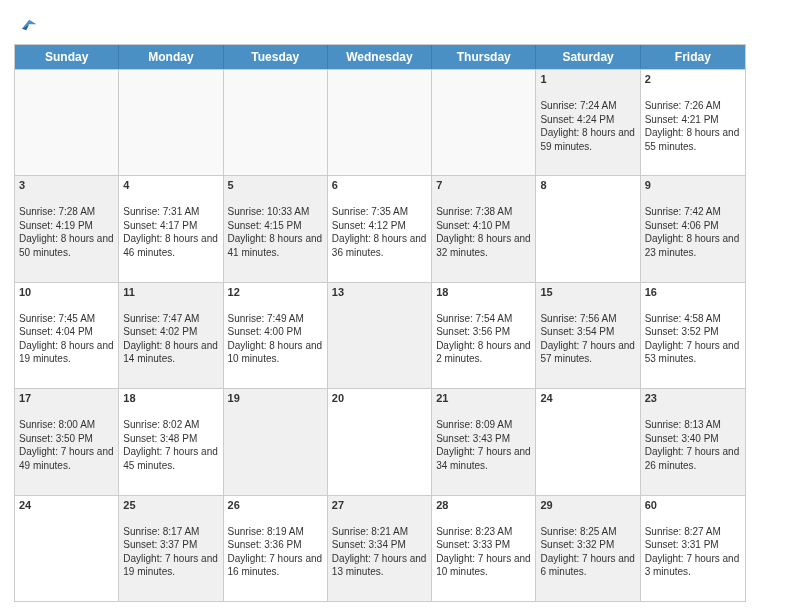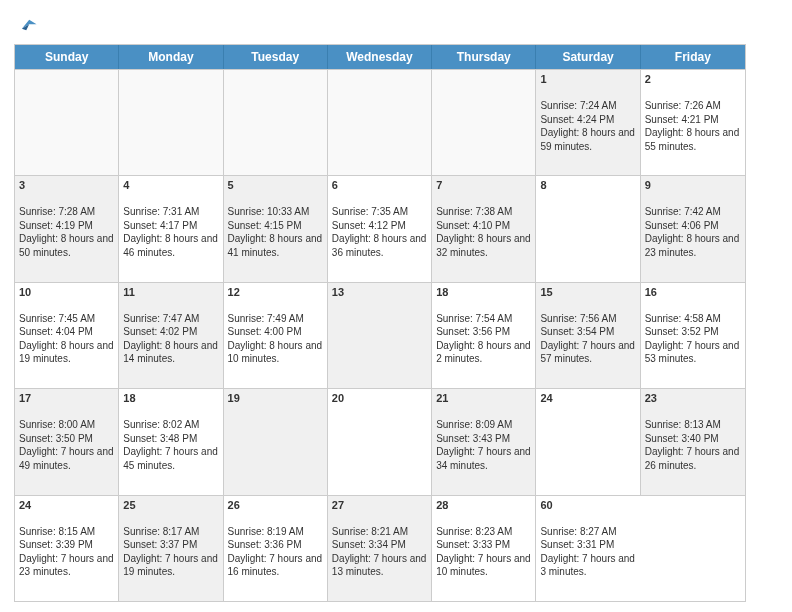--- a/index.html
+++ b/index.html
@@ -274,23 +274,20 @@
           <div class="cal-cell shaded">
             <span class="day-num">23</span>
             <div class="cell-info">Sunrise: 8:13 AM
 Sunset: 3:40 PM
 Daylight: 7 hours and 26 minutes.</div>
           </div>
         </div>
         <div class="cal-row">
           <div class="cal-cell">
             <span class="day-num">24</span>
-            <div class="cell-info">Sunrise: 8:15 AM
-Sunset: 3:39 PM
-Daylight: 7 hours and 23 minutes.</div>
           </div>
           <div class="cal-cell shaded">
             <span class="day-num">25</span>
             <div class="cell-info">Sunrise: 8:17 AM
 Sunset: 3:37 PM
 Daylight: 7 hours and 19 minutes.</div>
           </div>
           <div class="cal-cell">
             <span class="day-num">26</span>
             <div class="cell-info">Sunrise: 8:19 AM
@@ -301,20 +298,26 @@
             <span class="day-num">27</span>
             <div class="cell-info">Sunrise: 8:21 AM
 Sunset: 3:34 PM
 Daylight: 7 hours and 13 minutes.</div>
           </div>
           <div class="cal-cell">
             <span class="day-num">28</span>
             <div class="cell-info">Sunrise: 8:23 AM
 Sunset: 3:33 PM
 Daylight: 7 hours and 10 minutes.</div>
+          </div>
+          <div class="cal-cell shaded">
+            <span class="day-num">29</span>
+            <div class="cell-info">Sunrise: 8:25 AM
+Sunset: 3:32 PM
+Daylight: 7 hours and 6 minutes.</div>
           </div>
           <div class="cal-cell">
             <span class="day-num">60</span>
             <div class="cell-info">Sunrise: 8:27 AM
 Sunset: 3:31 PM
 Daylight: 7 hours and 3 minutes.</div>
           </div>
         </div>
       </div>
   </div>

